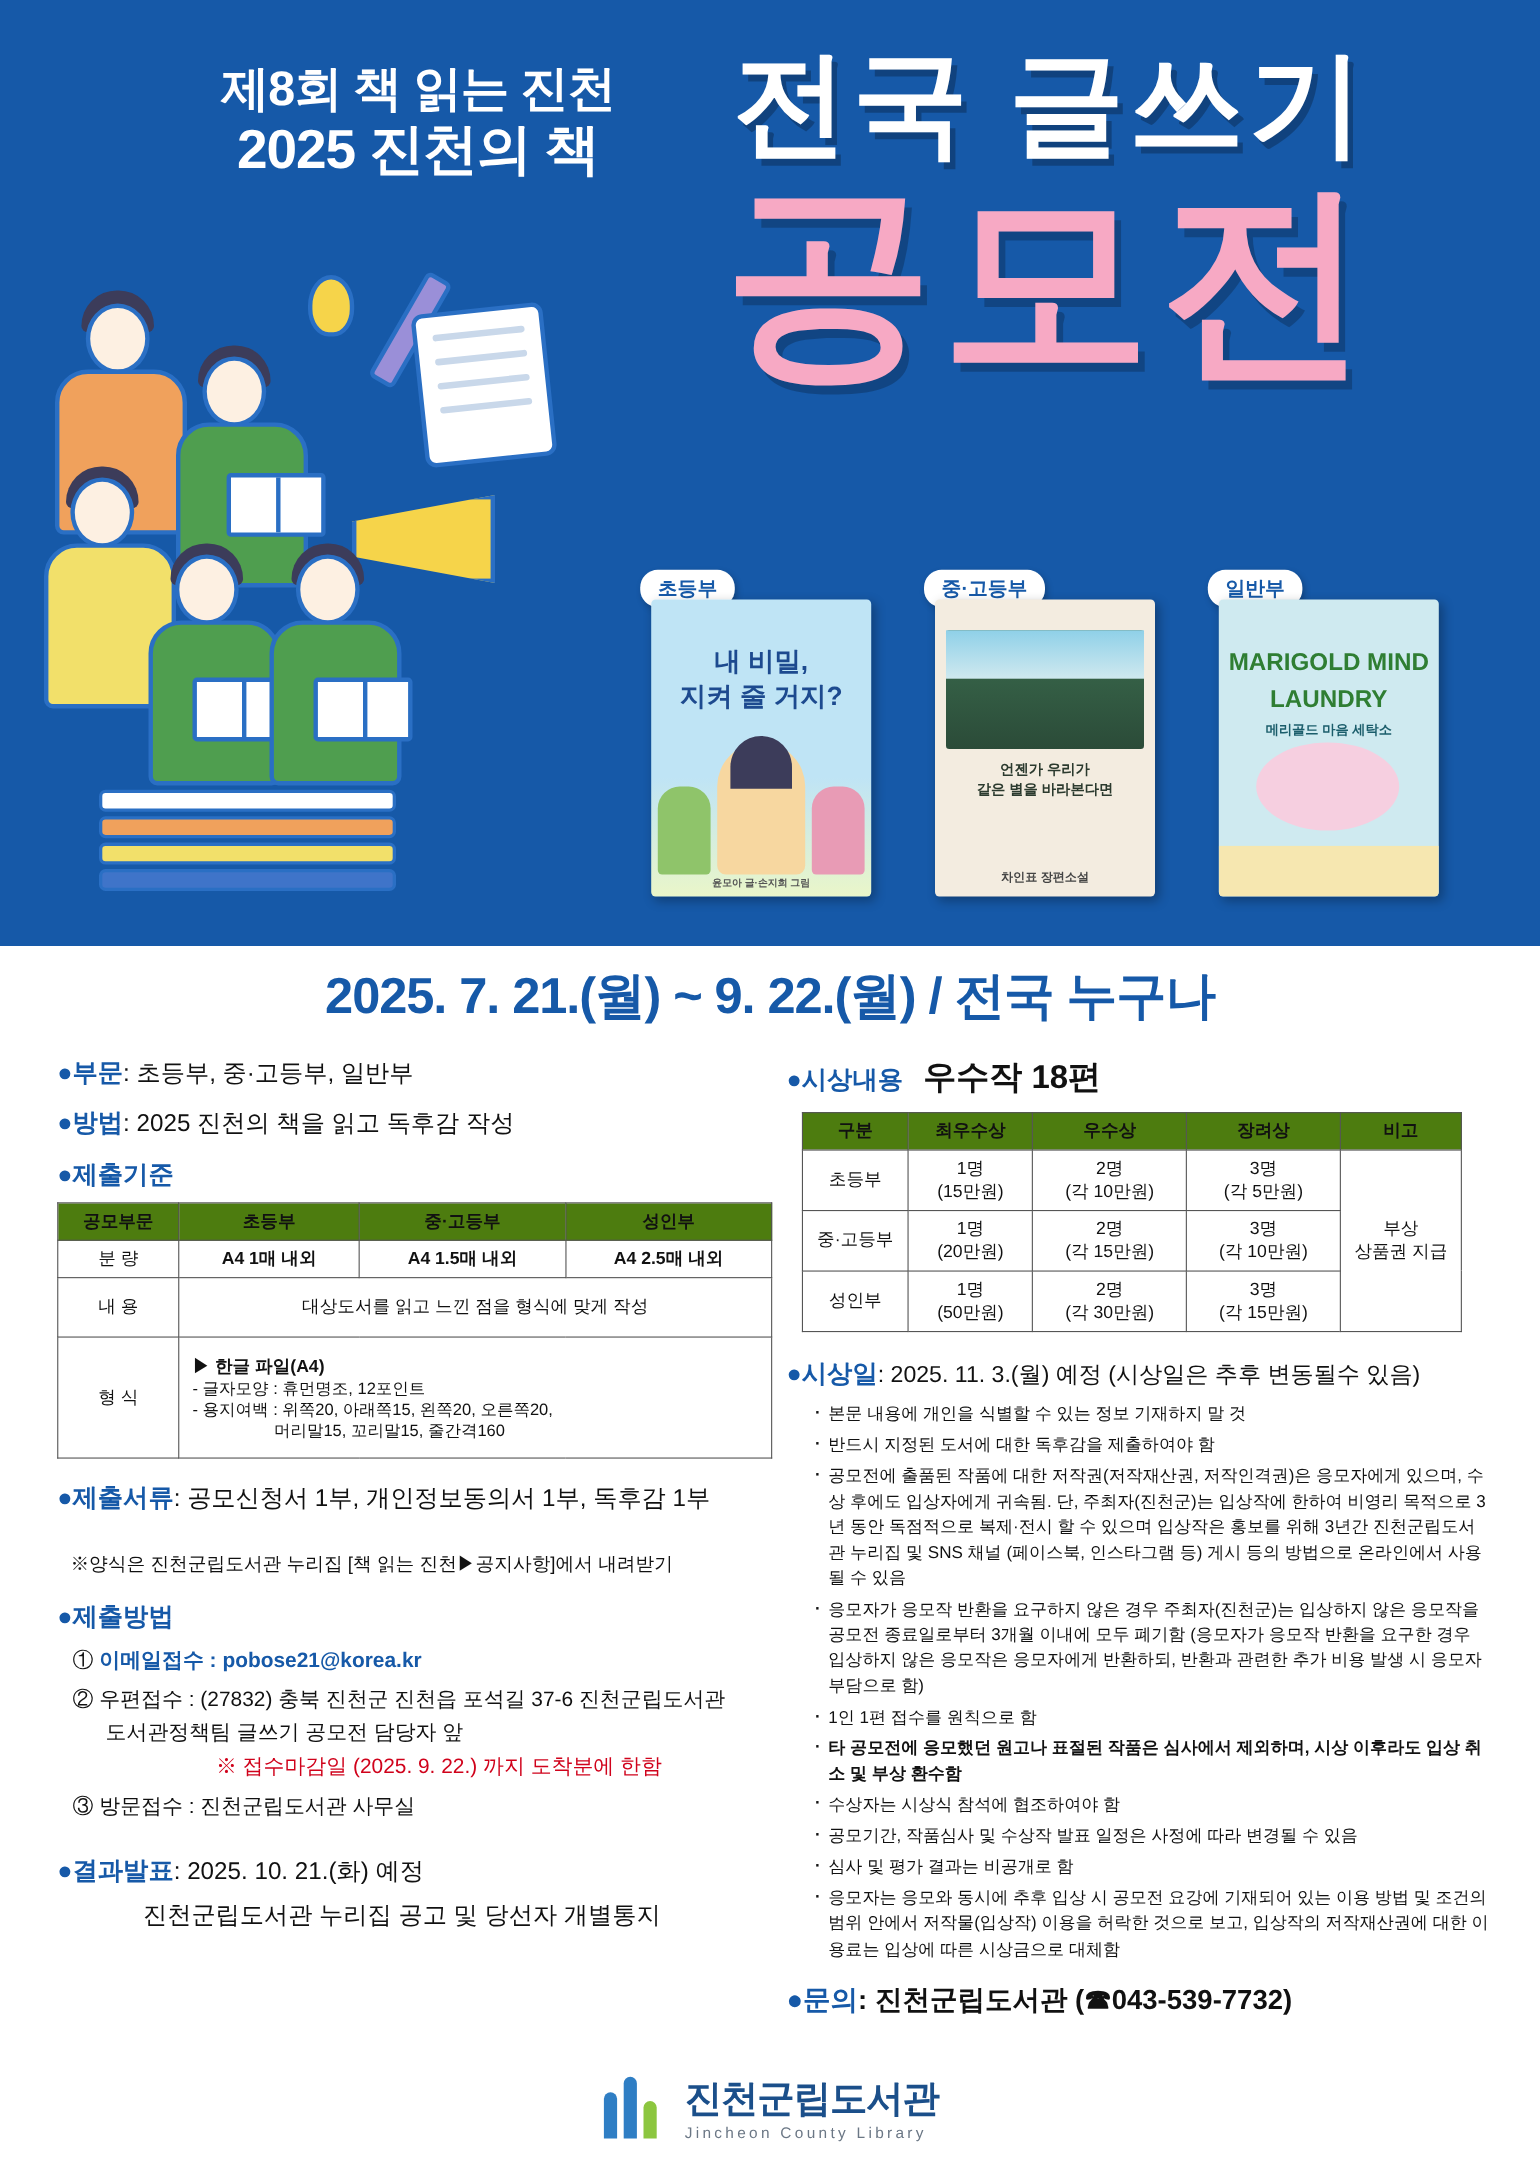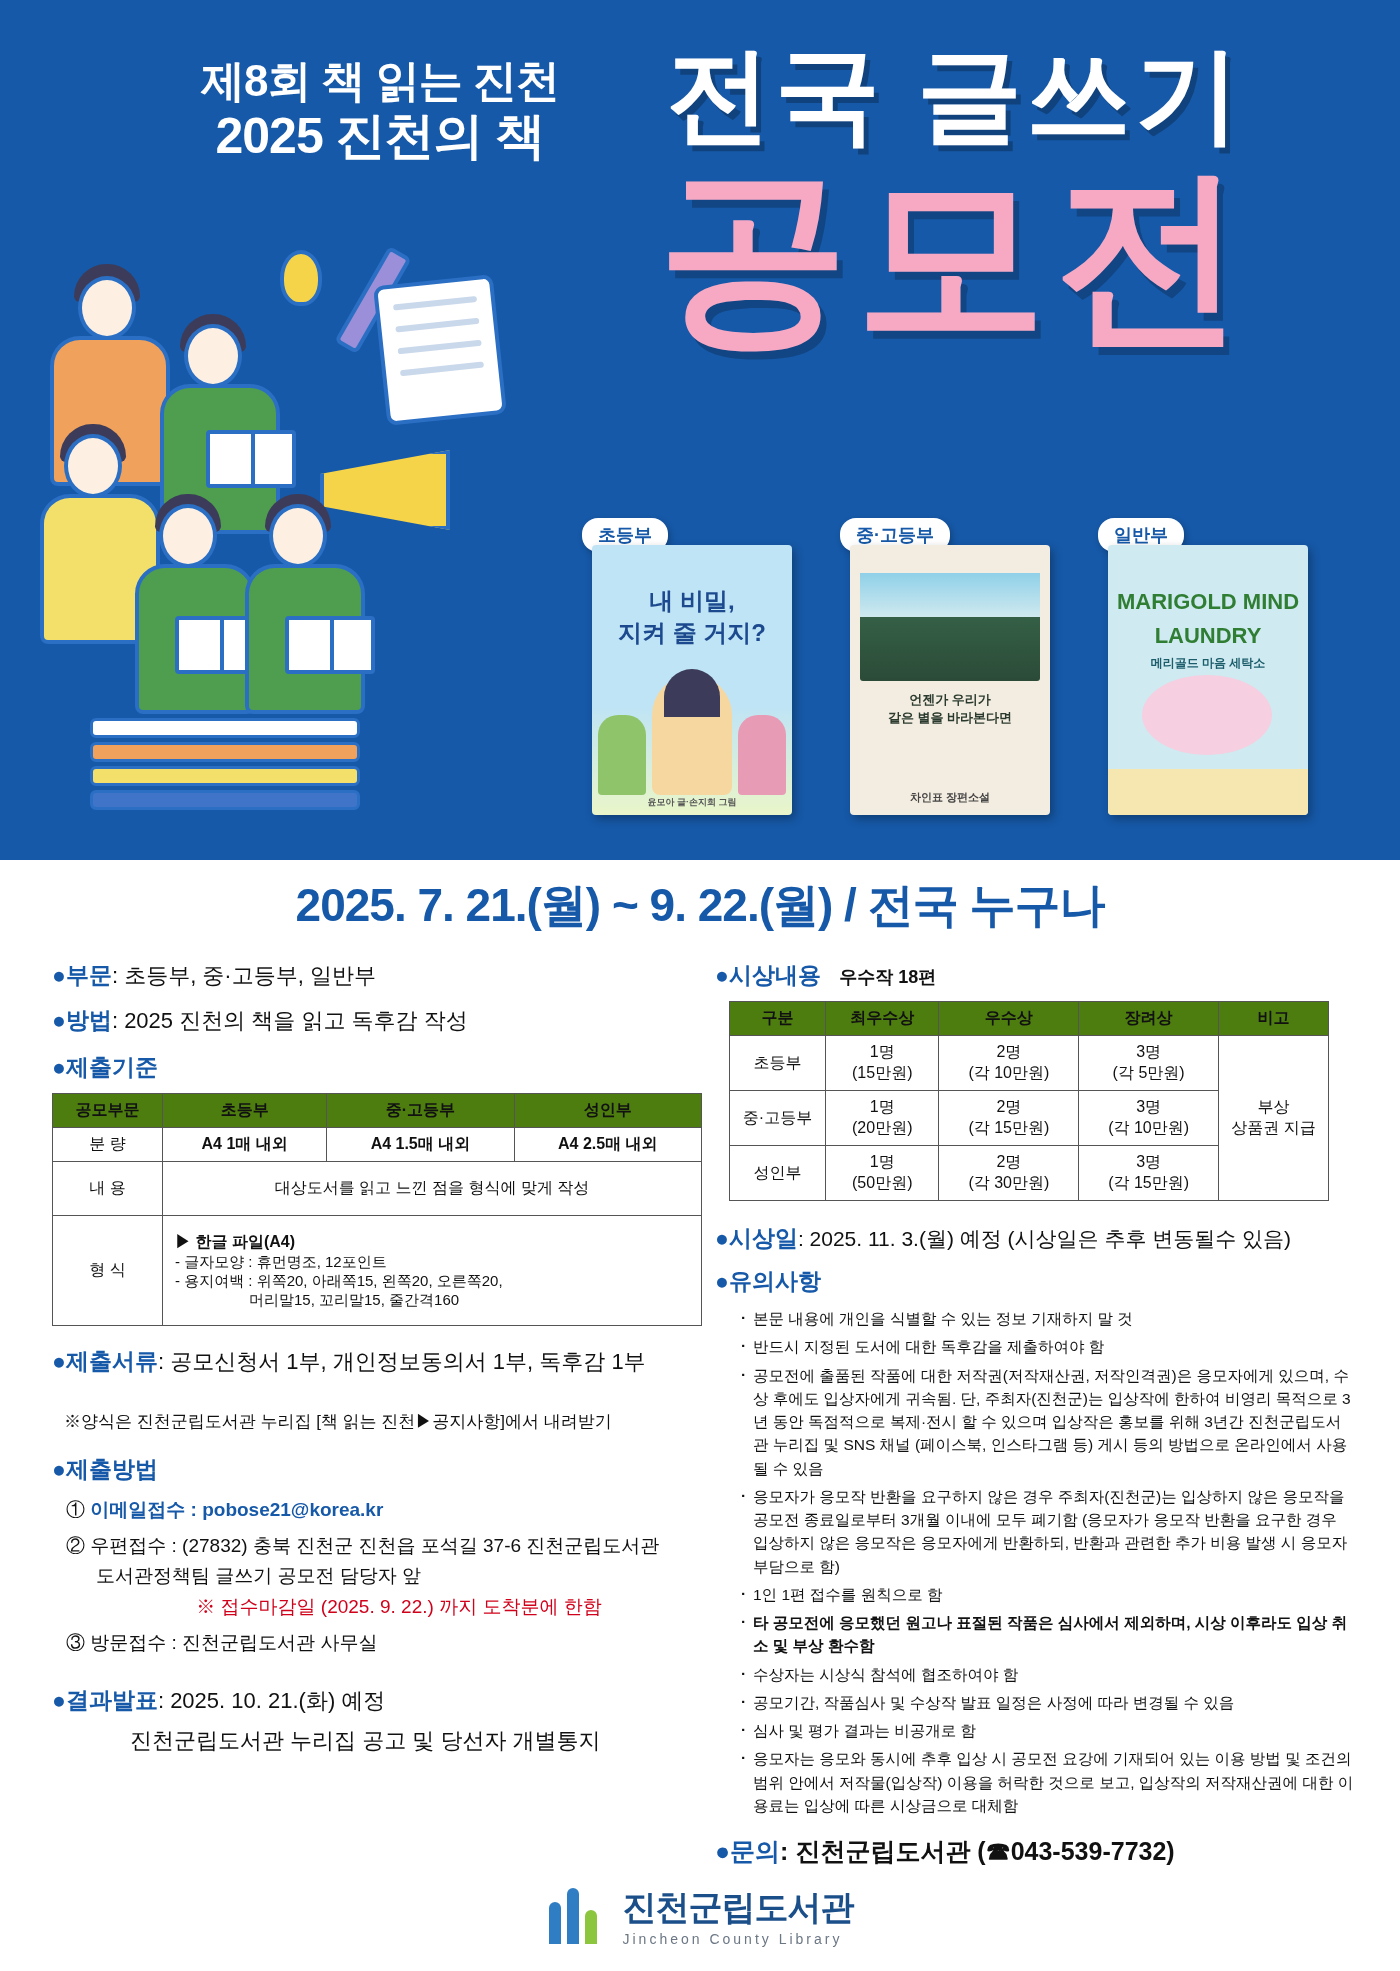--- a/index.html
+++ b/index.html
@@ -295,21 +295,21 @@
   <div class="hd" style="margin-top:26px;">
     ●<span>결과발표</span><span class="norm" style="font-size:22px;">: 2025. 10. 21.(화) 예정</span>
   </div>
   <div style="font-size:22px; padding-left:78px;">진천군립도서관 누리집 공고 및 당선자 개별통지</div>
 </div>
 
 <div class="col-right">
 
   <div class="hd">
     ●<span>시상내용</span>
-    <span class="normb" style="font-size:18px; padding-left:12px;">우수작 18편</span>
+    <span class="normb" style="font-size:30px; padding-left:12px;">우수작 18편</span>
   </div>
 
   <table class="grid" style="width:600px; margin-left:14px;">
     <thead>
       <tr>
         <th style="width:96px;">구분</th>
         <th>최우수상</th>
         <th>우수상</th>
         <th>장려상</th>
         <th style="width:110px;">비고</th>
@@ -365,23 +365,20 @@
           <div>(각 15만원)</div>
         </td>
       </tr>
     </tbody>
   </table>
 
   <div class="hd" style="margin-top:22px;">
     ●<span>시상일</span><span class="norm" style="font-size:21px;">: 2025. 11. 3.(월) 예정 (시상일은 추후 변동될수 있음)</span>
   </div>
 
-  <div class="hd" style="margin-top:12px;">
-    ●<span>유의사항</span>
-  </div>
 
   <ul class="bul" style="margin-left:10px;">
     <li>본문 내용에 개인을 식별할 수 있는 정보 기재하지 말 것</li>
     <li>반드시 지정된 도서에 대한 독후감을 제출하여야 함</li>
     <li>공모전에 출품된 작품에 대한 저작권(저작재산권, 저작인격권)은 응모자에게 있으며, 수상 후에도 입상자에게 귀속됨. 단, 주최자(진천군)는 입상작에 한하여 비영리 목적으로 3년 동안 독점적으로 복제·전시 할 수 있으며 입상작은 홍보를 위해 3년간 진천군립도서관 누리집 및 SNS 채널 (페이스북, 인스타그램 등) 게시 등의 방법으로 온라인에서 사용될 수 있음</li>
     <li>응모자가 응모작 반환을 요구하지 않은 경우 주최자(진천군)는 입상하지 않은 응모작을 공모전 종료일로부터 3개월 이내에 모두 폐기함 (응모자가 응모작 반환을 요구한 경우 입상하지 않은 응모작은 응모자에게 반환하되, 반환과 관련한 추가 비용 발생 시 응모자 부담으로 함)</li>
     <li>1인 1편 접수를 원칙으로 함</li>
     <li class="bold">타 공모전에 응모했던 원고나 표절된 작품은 심사에서 제외하며, 시상 이후라도 입상 취소 및 부상 환수함</li>
     <li>수상자는 시상식 참석에 협조하여야 함</li>
     <li>공모기간, 작품심사 및 수상작 발표 일정은 사정에 따라 변경될 수 있음</li>

